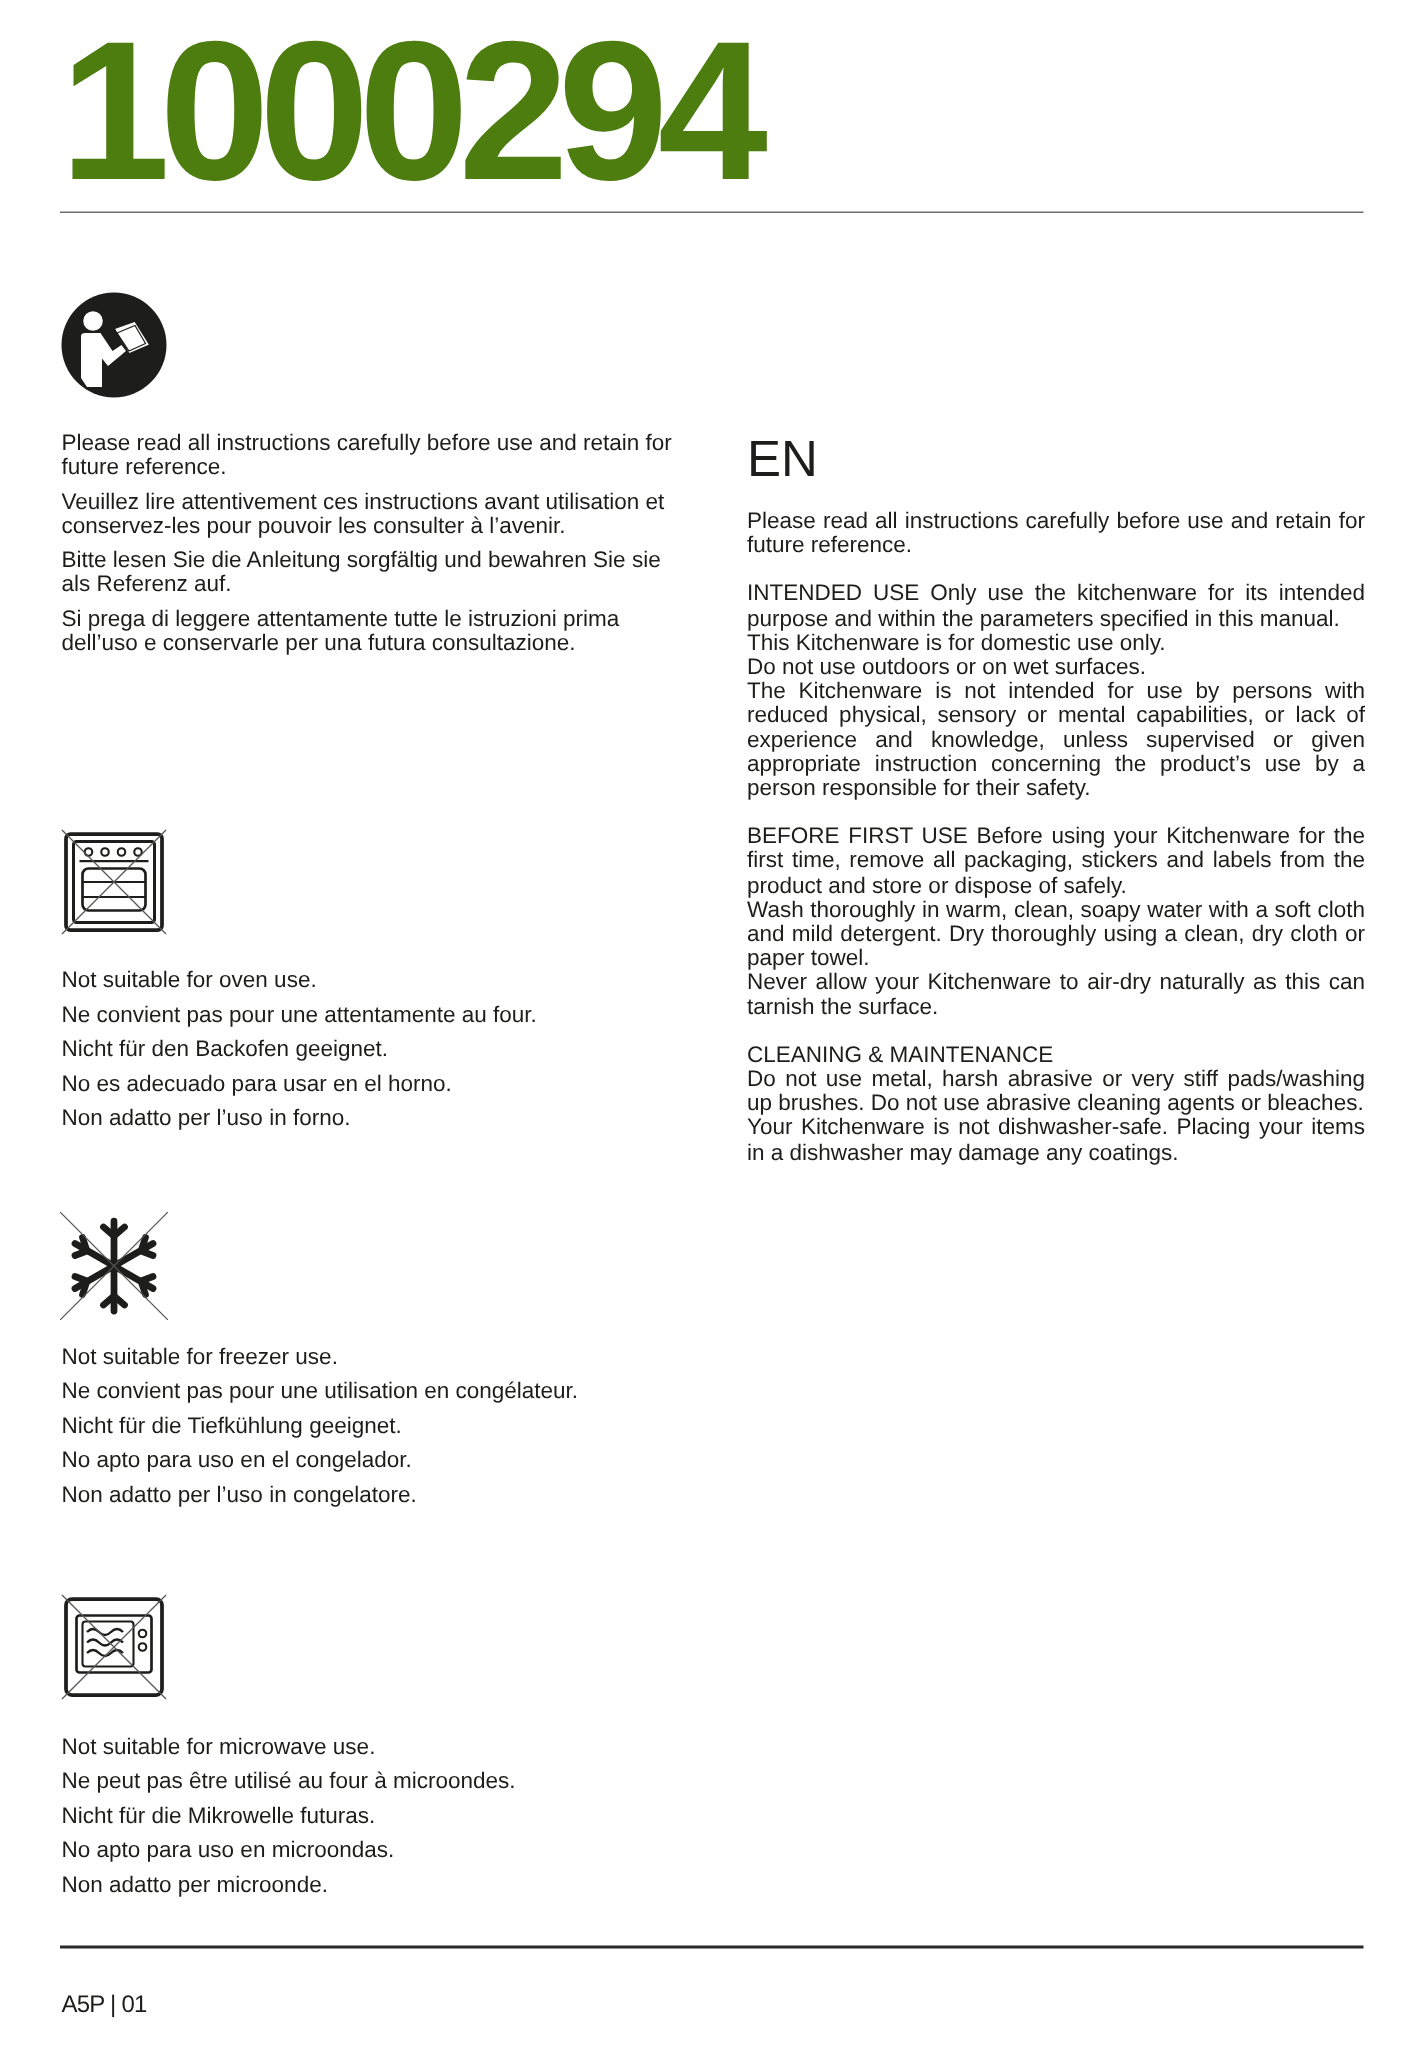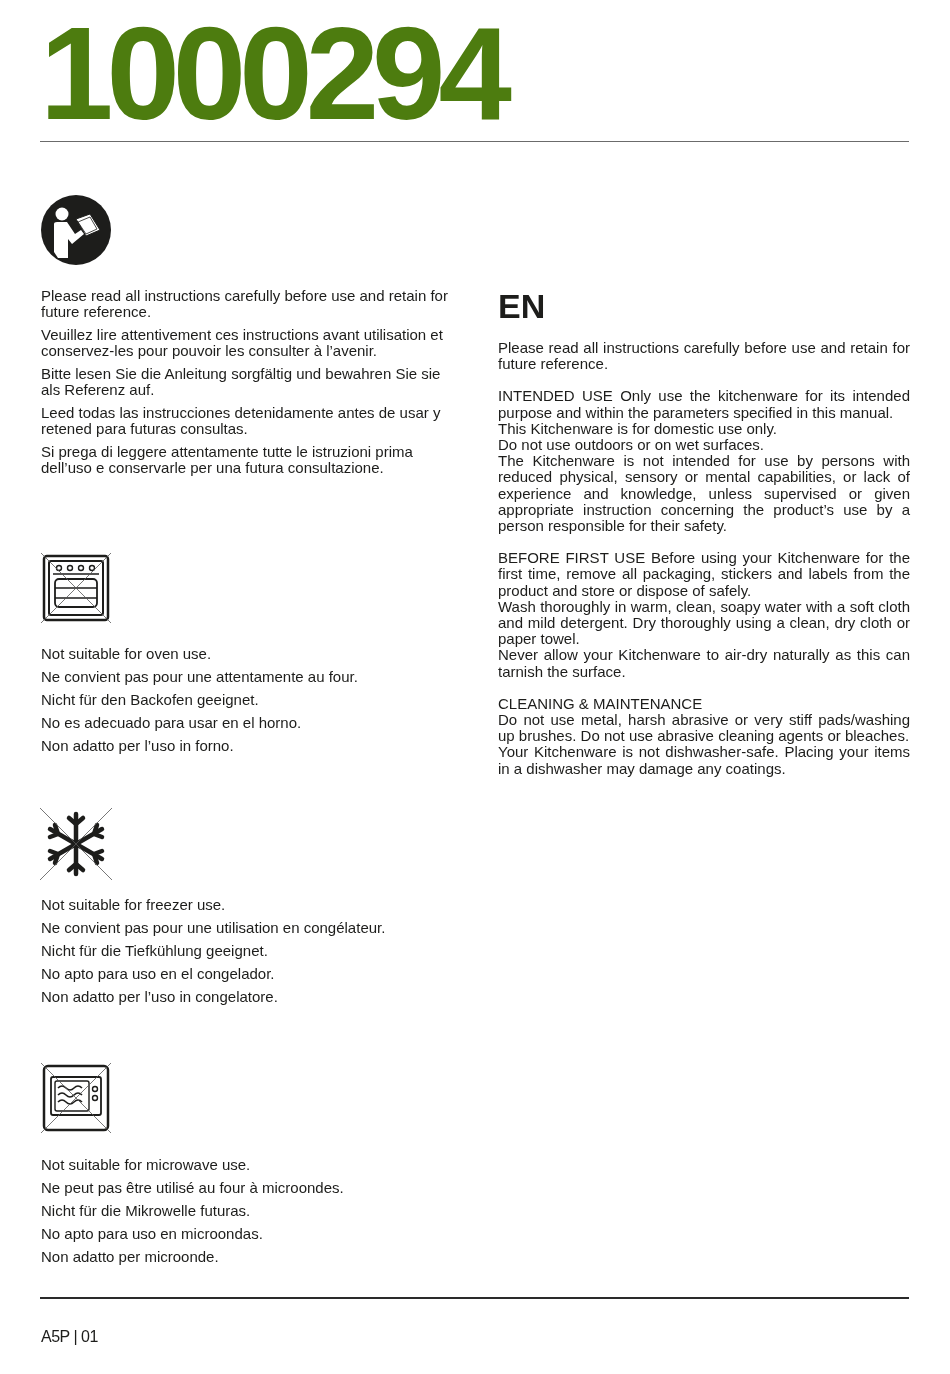--- a/index.html
+++ b/index.html
@@ -15,21 +15,21 @@
   .rule { left: 40px; width: 869px; height: 1px; background: #6b6b6b; }
   .rule.thick { height: 2px; background: #2a2a2a; }
 
   .intro { left: 41px; top: 288px; width: 420px; font-size: 15px; line-height: 16px; }
   .intro p { margin: 0 0 7px 0; }
 
   .warn-list { left: 41px; width: 420px; font-size: 15px; }
   .warn-list div { height: 23px; line-height: 23px; white-space: nowrap; }
 
   .right { left: 498px; top: 286px; width: 412px; font-size: 15px; line-height: 16.2px; }
-  .right .lang { font-size: 34px; font-weight: bold; line-height: 40px; margin: 0 0 14px 0; }
+  .right .lang { font-size: 34px; font-weight: normal; line-height: 40px; margin: 0 0 14px 0; }
   .right p { margin: 0 0 16px 0; text-align: justify; }
   .right .sec-head { font-weight: normal; }
   .right .line { display: block; }
 
   .footer-code { left: 41px; top: 1328px; font-size: 16px; letter-spacing: -0.5px; }
   .brand { left: 800px; top: 1386px; font-size: 30px; font-weight: bold; letter-spacing: -1.5px; color: #1d4ed8; }
 
   svg { display: block; }
 </style>
 </head>
@@ -45,21 +45,20 @@
     <path d="M14 30 Q14 28 17 28 L27 28 L35 40 L41 36 L44 40 L32 50 L28 45 L28 64 L18 64 L14 58 Z" fill="#fff"></path>
     <path d="M36 25 L50 20 L60 36 L46 42 Z" fill="#fff" stroke="#1d1d1b" stroke-width="1"></path>
     <path d="M38 28 L50 23 L57 35 L46 40 Z" fill="none" stroke="#1d1d1b" stroke-width="0.8"></path>
   </svg>
 </div>
 
 <div class="abs intro">
   <p>Please read all instructions carefully before use and retain for future reference.</p>
   <p>Veuillez lire attentivement ces instructions avant utilisation et conservez-les pour pouvoir les consulter à l’avenir.</p>
   <p>Bitte lesen Sie die Anleitung sorgfältig und bewahren Sie sie als Referenz auf.</p>
-  <p>Leed todas las instrucciones detenidamente antes de usar y retened para futuras consultas.</p>
   <p>Si prega di leggere attentamente tutte le istruzioni prima dell’uso e conservarle per una futura consultazione.</p>
 </div>
 
 <div class="abs" style="left:41px; top:553px;">
   <svg width="70" height="70" viewBox="0 0 70 70">
     <rect x="3" y="3" width="64" height="64" rx="3" fill="none" stroke="#1d1d1b" stroke-width="2.5"></rect>
     <rect x="8" y="8" width="54" height="54" rx="2" fill="none" stroke="#1d1d1b" stroke-width="2"></rect>
     <circle cx="18" cy="15" r="2.5" fill="none" stroke="#1d1d1b" stroke-width="1.4"></circle>
     <circle cx="29" cy="15" r="2.5" fill="none" stroke="#1d1d1b" stroke-width="1.4"></circle>
     <circle cx="40" cy="15" r="2.5" fill="none" stroke="#1d1d1b" stroke-width="1.4"></circle>

